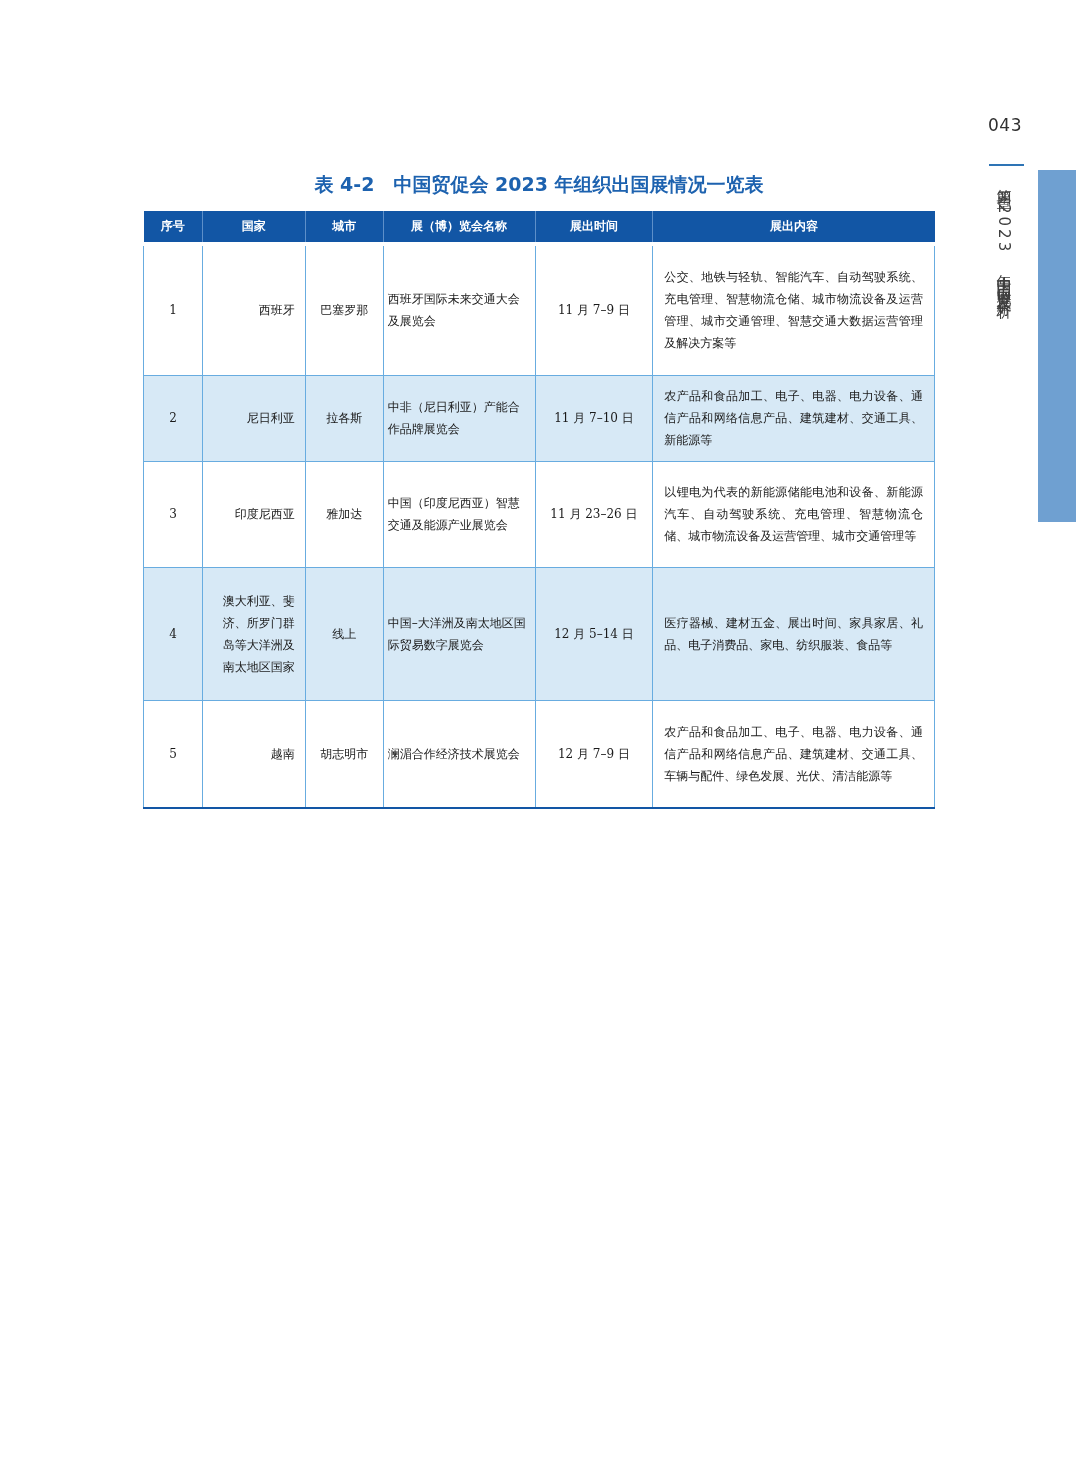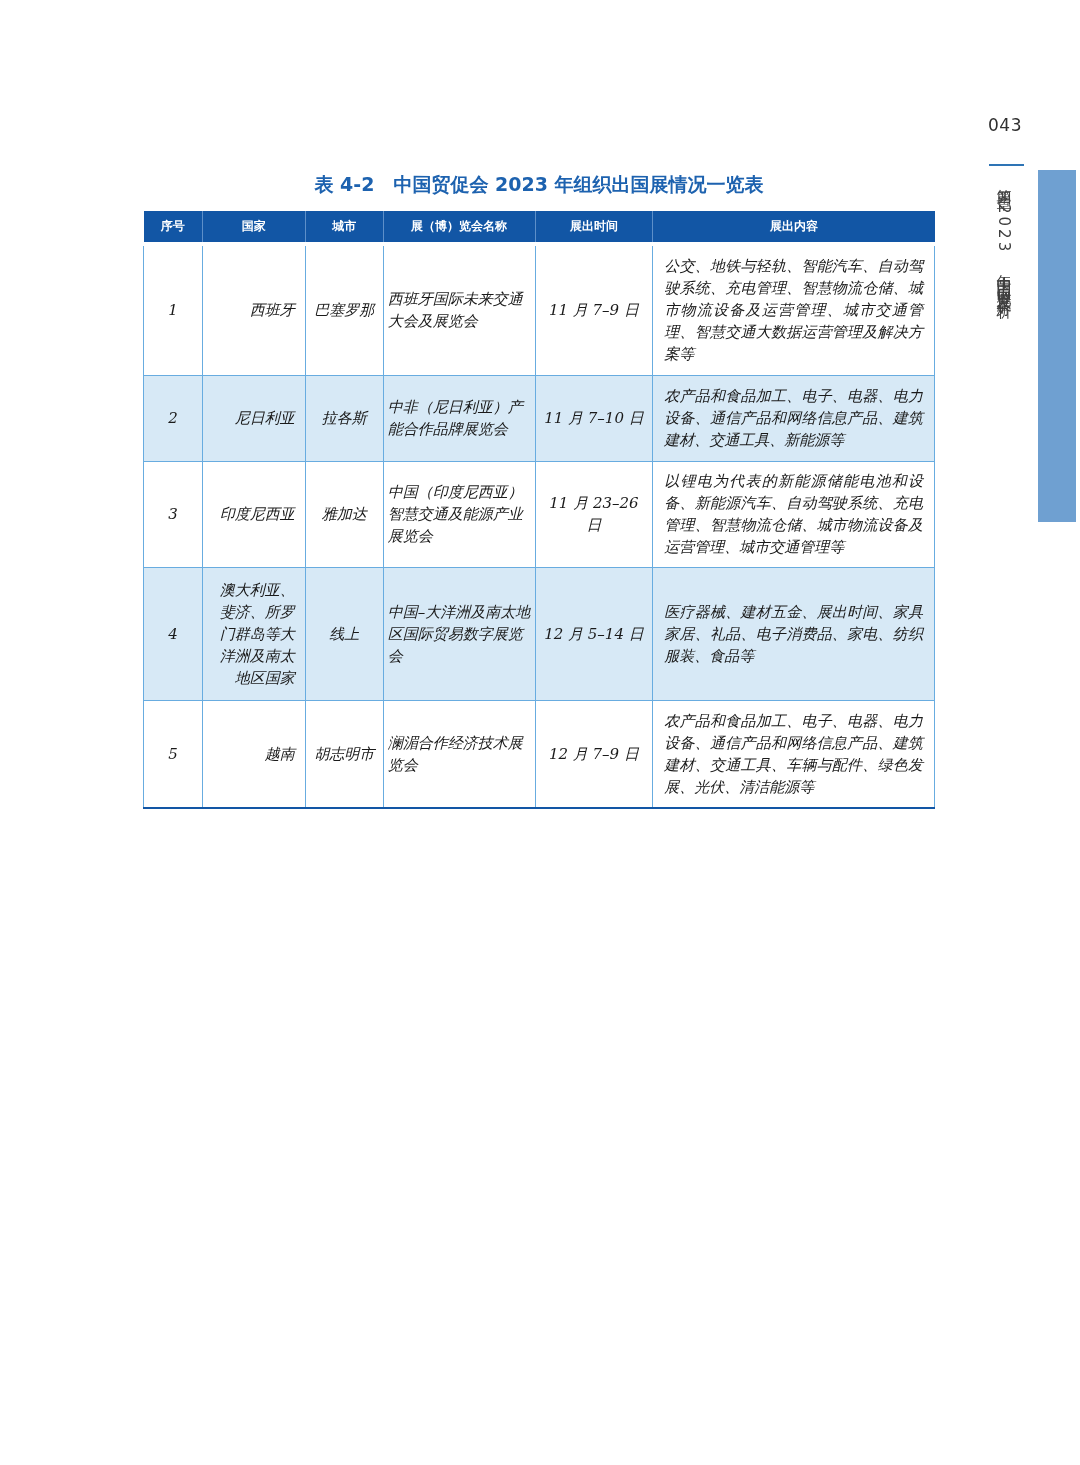--- a/index.html
+++ b/index.html
@@ -94,25 +94,24 @@
     font-size: 12px;
     text-align: center;
     vertical-align: middle;
     border-bottom: 4px solid #ffffff;
     padding: 0;
   }
   thead th + th { border-left: 1px solid #5d8fc9; margin-top: 20px; }
 
   tbody td {
     border: 1px solid #68ace0;
-    font-size: 15px;
+    font-size: 12px;
     line-height: 22px;
     vertical-align: middle;
     padding: 8px 6px;
-    font-style: italic;
   }
   tbody tr:nth-child(even) td { background: #d7e9f6; }
   tbody tr:last-child td { border-bottom: 2px solid #1256a5; }
 
   tbody tr.r1 { height: 131px; }
   tbody tr.r2 { height: 86px; }
   tbody tr.r3 { height: 106px; }
   tbody tr.r4 { height: 133px; }
   tbody tr.r5 { height: 108px; }
 

